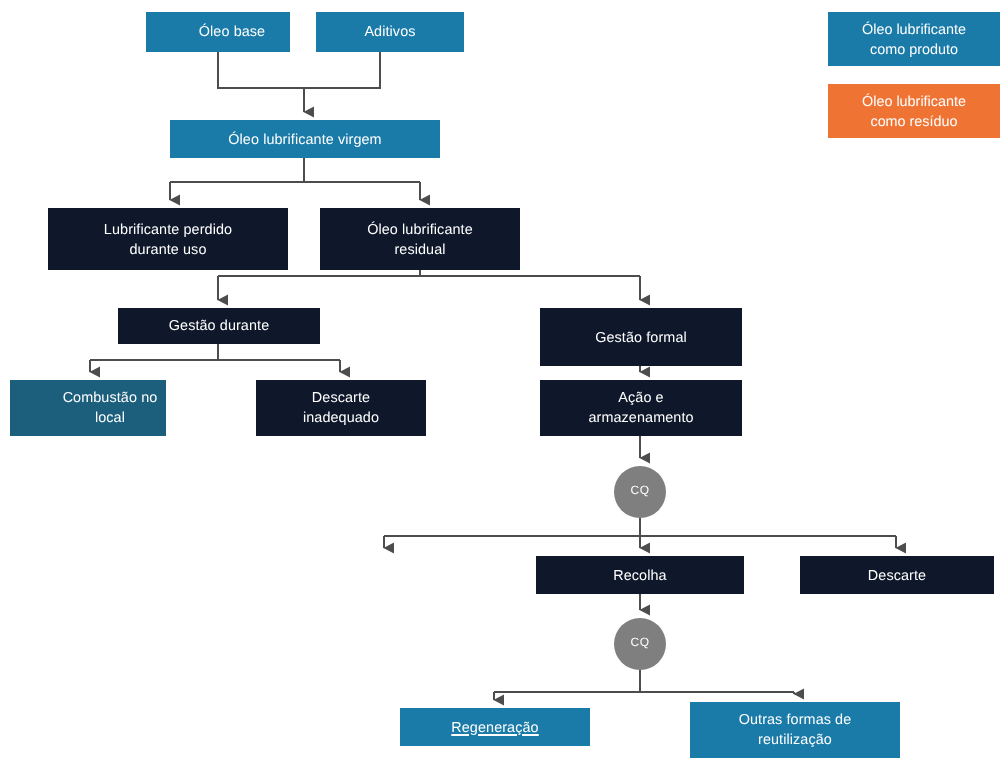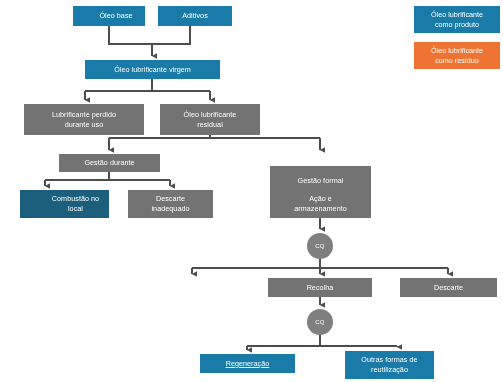--- a/index.html
+++ b/index.html
@@ -33,21 +33,21 @@
     text-align: center;
     color: #ffffff;
     font-size: 7.2px;
     line-height: 1.35;
     letter-spacing: 0.05px;
     padding: 1px 2px;
     white-space: pre-line;
   }
   .node.blue      { background: #1a7ba8; }
   .node.darkblue  { background: #1c5f7d; }
-  .node.orange    { background: #737373; }
+  .node.orange    { background: #0f172a; }
   .cq {
     position: absolute;
     box-sizing: border-box;
     border-radius: 50%;
     background: #7f7f7f;
     color: #ffffff;
     display: flex;
     align-items: center;
     justify-content: center;
     font-size: 6px;
@@ -125,39 +125,39 @@
   <div class="node blue" style="left:85px;top:60px;width:135px;height:19px;">Óleo lubrificante virgem</div>
 
   <div class="node orange" style="left:24px;top:104px;width:120px;height:31px;">Lubrificante perdido
 durante uso</div>
 
   <div class="node orange" style="left:160px;top:104px;width:100px;height:31px;">Óleo lubrificante
 residual</div>
 
   <div class="node orange" style="left:59px;top:154px;width:101px;height:18px;">Gestão durante</div>
 
-  <div class="node orange" style="left:270px;top:154px;width:101px;height:29px;margin-top:12px;">Gestão formal</div>
+  <div class="node orange" style="left:270px;top:154px;width:101px;height:29px;">Gestão formal</div>
 
-  <div class="node darkblue" style="left:20px;top:190px;width:89px;height:28px;padding-left:24px;">Combustão no
+  <div class="node darkblue" style="left:5px;top:190px;width:78px;height:28px;padding-left:24px;">Combustão no
 local</div>
 
   <div class="node orange" style="left:128px;top:190px;width:85px;height:28px;">Descarte
 inadequado</div>
 
   <div class="node orange" style="left:270px;top:190px;width:101px;height:28px;">Ação e
 armazenamento</div>
 
 
   <div class="node orange" style="left:268px;top:278px;width:104px;height:19px;">Recolha</div>
 
   <div class="node orange" style="left:400px;top:278px;width:97px;height:19px;">Descarte</div>
 
   <div class="node blue" style="left:200px;top:354px;width:95px;height:19px;text-decoration:underline;">Regeneração</div>
 
-  <div class="node blue" style="left:345px;top:351px;width:89px;height:28px;">Outras formas de
+  <div class="node blue" style="left:345px;top:351px;width:105px;height:28px;">Outras formas de
 reutilização</div>
 
   <div class="cq" style="left:307px;top:233px;width:26px;height:26px;">CQ</div>
 
   <div class="cq" style="left:307px;top:309px;width:26px;height:26px;">CQ</div>
 
   <div class="legend-item blue" style="left:414px;top:6px;width:86px;height:27px;">Óleo lubrificante
 como produto</div>
 
   <div class="legend-item orange" style="left:414px;top:42px;width:86px;height:27px;">Óleo lubrificante

